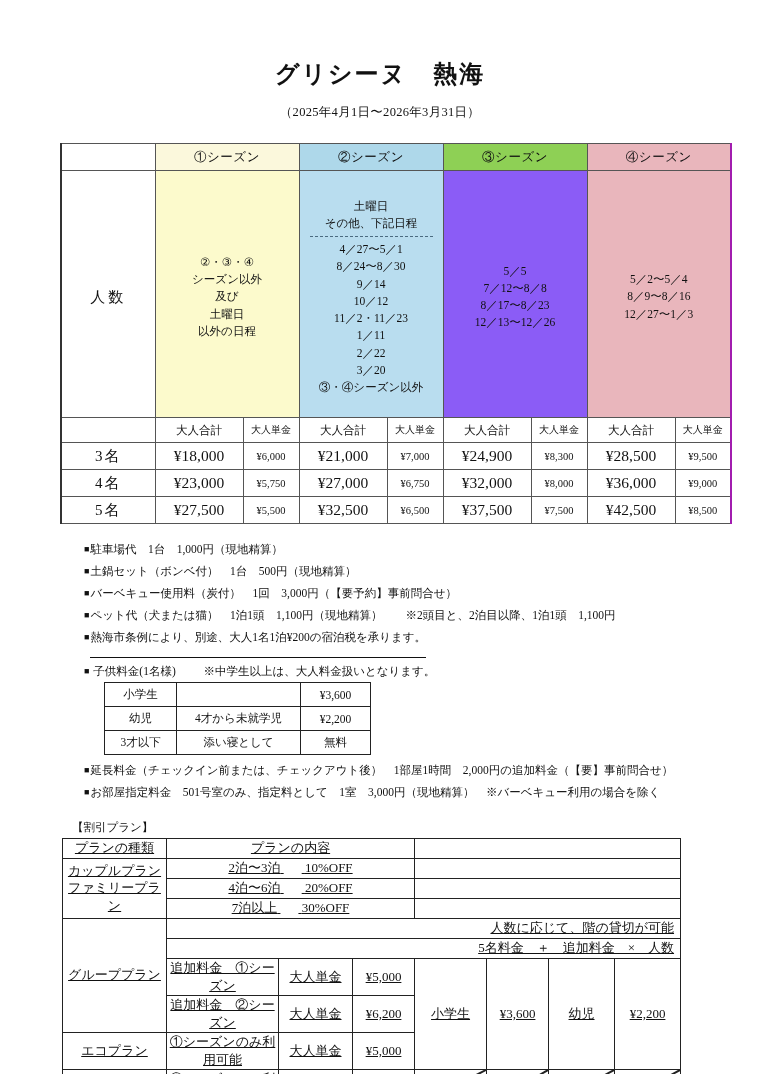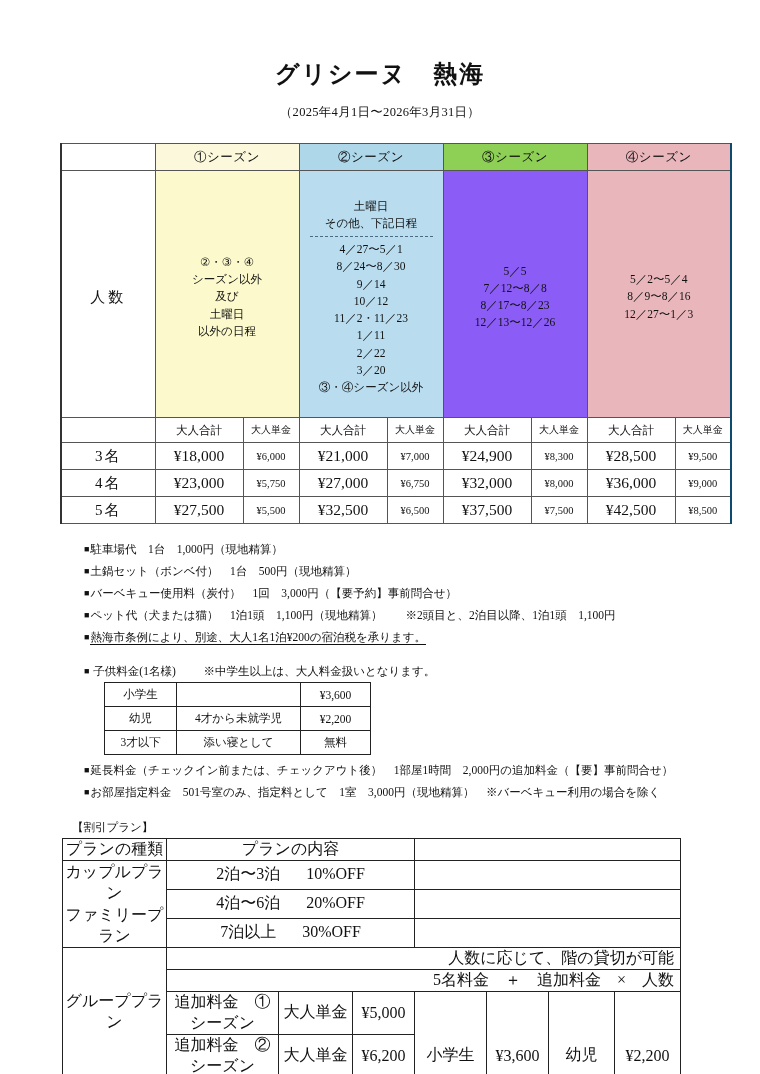--- a/index.html
+++ b/index.html
@@ -37,21 +37,21 @@
     padding-left:43px;
   }
   table.season td, table.season th {
     border:1px solid #555;
     padding:0;
     text-align:center;
     vertical-align:middle;
     font-weight:normal;
   }
   table.season .outer-l { border-left:2px solid #333; }
-  table.season .outer-r { border-right:2px solid #0c4a6e;margin-left:12px; }
+  table.season .outer-r { border-right:2px solid #a21caf;margin-left:12px; }
   .s-head {
     height:26px;
     font-size:12.5px;
     letter-spacing:0.5px;
   }
   .s-body {
     font-size:11.5px;
     line-height:1.5;
     padding:10px 2px 4px 2px !important;
     vertical-align:top;
@@ -70,21 +70,21 @@
   }
 
   
   .notes { margin:14px 0 16px 84px; }
   .note {
     font-size:11.5px;
     line-height:1.92;
     white-space:nowrap;
   }
   .note .mk { font-size:9px; vertical-align:1px; margin-right:1px; }
-  .note.underline span.txt { border-bottom:1px solid #111; padding-bottom:1px; }
+  .note.underline span.txt { border-bottom:1px solid #111; padding-bottom:14px; }
 
   
   .child-head {
     margin:12px 0 3px 84px;
     font-size:11.5px;
     white-space:nowrap;
   }
   .child-head .mk { font-size:9px; vertical-align:1px; margin-right:1px; }
   table.child {
     border-collapse:collapse;
@@ -109,25 +109,26 @@
     font-size:11.5px;
   }
   table.plan {
     border-collapse:collapse;
     table-layout:fixed;
     margin-left:62px;
     width:618px;
   }
   table.plan td {
     border:1px solid #222;
-    font-size:16px;
+    font-size:13px;
     text-align:center;
     vertical-align:middle;
     height:19px;
     padding:0 2px;
+    text-decoration:underline;
   }
   td.blank-none { border:none; }
   .plan-kind { font-size:11.5px; line-height:1.35; }
   .slash-cell { position:relative; overflow:hidden; }
   .slash-cell svg { position:absolute; left:0; top:0; width:100%; height:100%; }
 </style>
 </head>
 <body>
 
 <div class="page">

